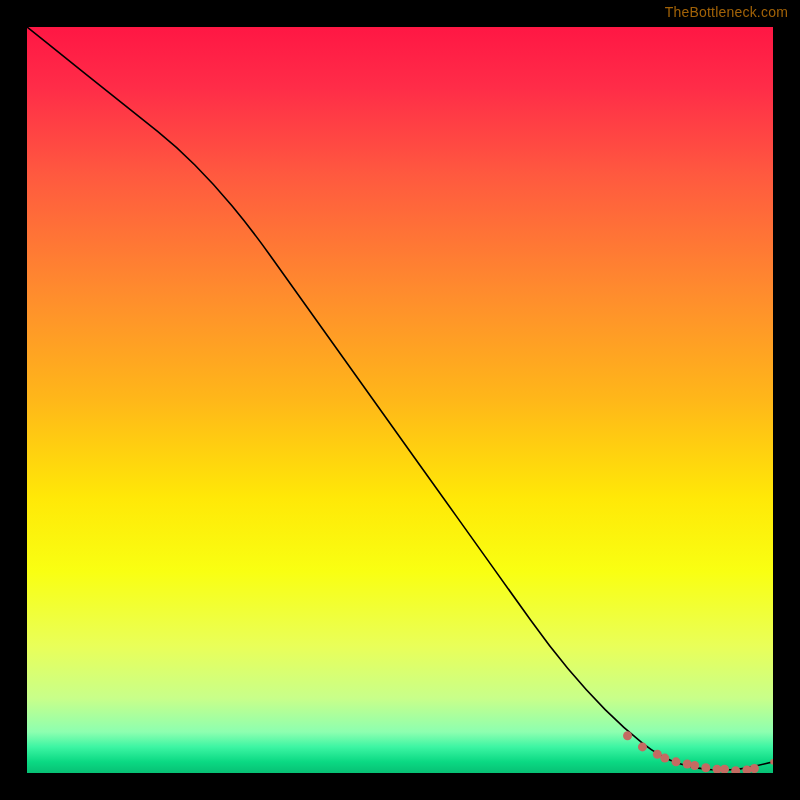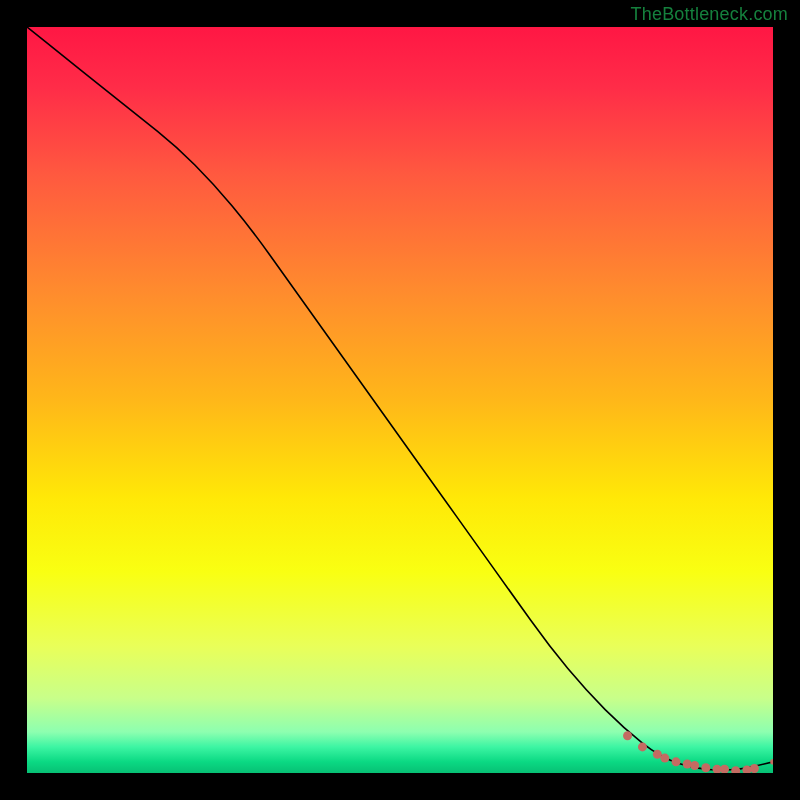--- a/index.html
+++ b/index.html
@@ -13,22 +13,22 @@
   .stage {
     position: relative;
     width: 800px;
     height: 800px;
   }
   .watermark {
     position: absolute;
     top: 4px;
     right: 12px;
     font-family: Arial, Helvetica, sans-serif;
-    font-size: 18px;
-    color: #15803d;
+    font-size: 14px;
+    color: #a16207;
     letter-spacing: 0.2px;
     user-select: none;
   }
   .plot {
     position: absolute;
     left: 27px;
     top: 27px;
     width: 746px;
     height: 746px;
   }

